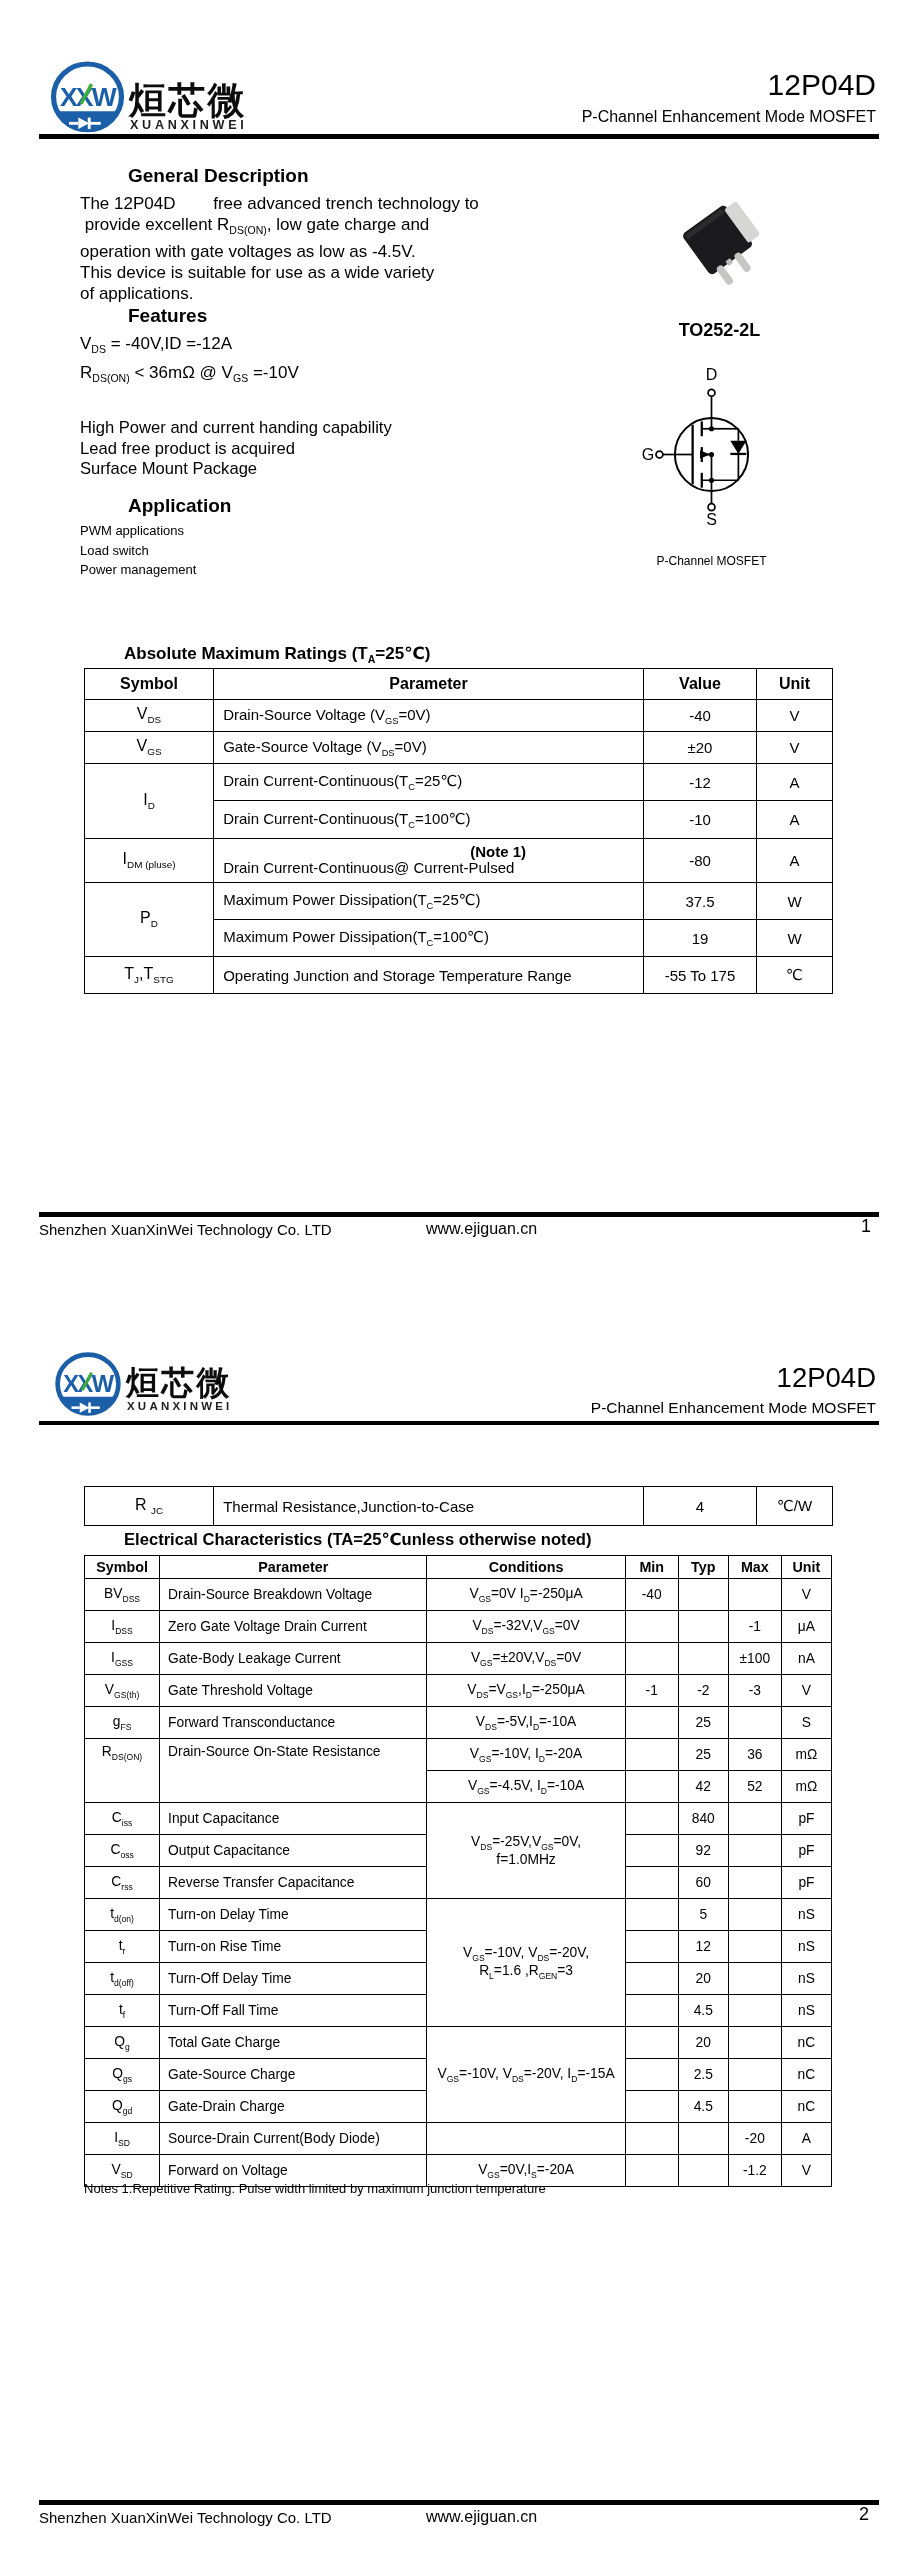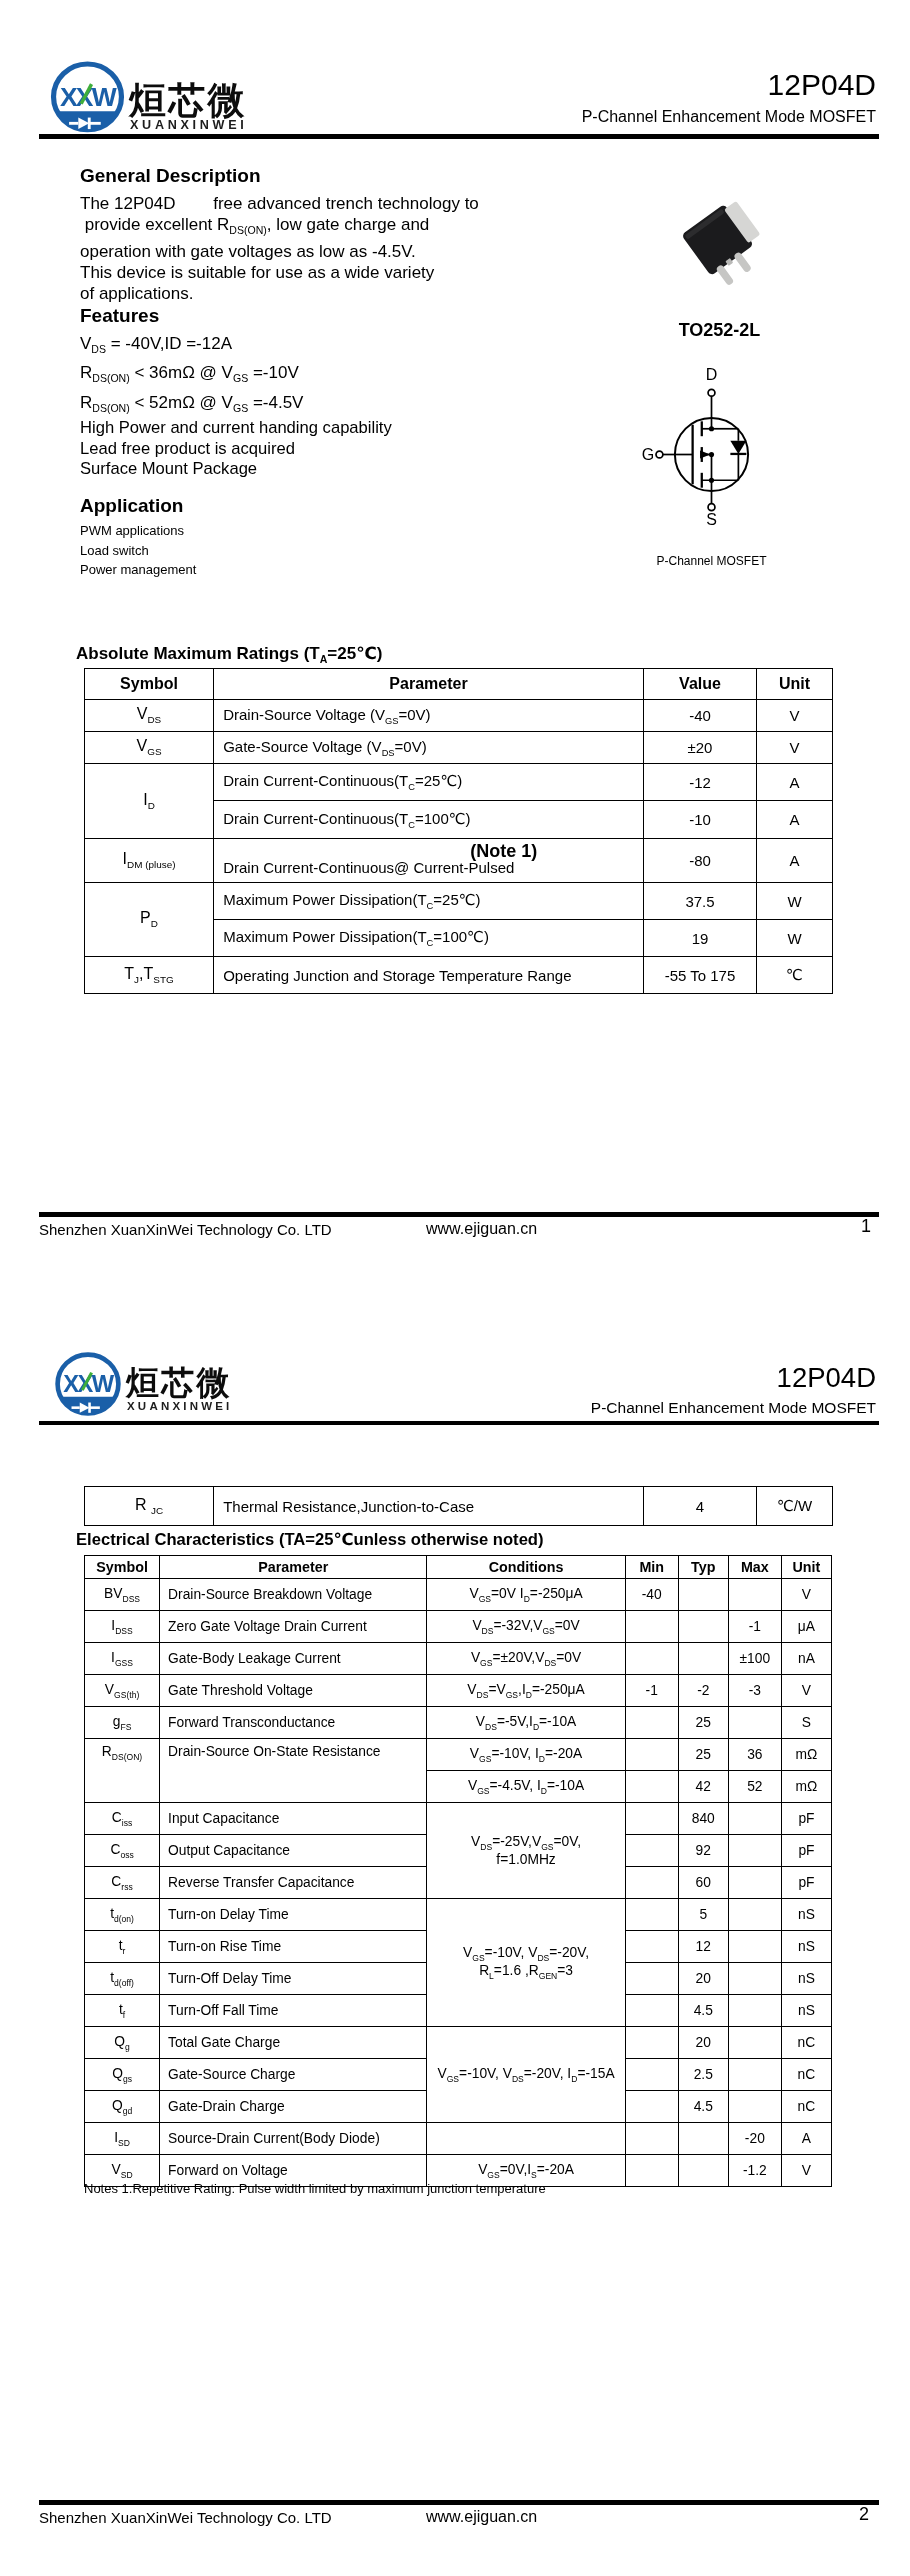--- a/index.html
+++ b/index.html
@@ -4,38 +4,38 @@
 <style>
   html,body{margin:0;padding:0;background:#fff;}
   .canvas{position:relative;width:910px;height:2576px;background:#ffffff;
           font-family:"Liberation Sans","DejaVu Sans",sans-serif;color:#000;overflow:hidden;}
   .abs{position:absolute;}
   .rule{position:absolute;left:39px;width:840px;height:4.6px;background:#000;}
   .brand-cn{position:absolute;font-weight:700;letter-spacing:2.3px;color:#0c0c0c;}
   .brand-en{position:absolute;font-weight:600;color:#1d1d1d;}
   .pn{position:absolute;right:34px;text-align:right;font-weight:400;}
   .subtt{position:absolute;right:34px;text-align:right;font-weight:400;}
-  .h1{position:absolute;font-weight:700;}
+  .h1{position:absolute;font-weight:700;margin-left:48px;}
   .line{font-size:17px;line-height:21px;white-space:pre-wrap;}
   .spec .line{font-size:17px;line-height:23px;}
   .bullets .line{font-size:16.6px;line-height:20.7px;}
   .applist .line{font-size:13px;line-height:19.5px;}
   sub{font-size:0.62em;}
   table.t{border-collapse:collapse;table-layout:fixed;}
   table.t,.t th,.t td{border:1.7px solid #000;}
   .t th{font-weight:700;text-align:center;}
   .t td{vertical-align:middle;}
   .sym{text-align:center;}
   .par{text-align:left;padding-left:9.2px;}
   .val,.uni,.ctr{text-align:center;}
   .t1 th{font-size:16px;}
   .t1 .sym{font-size:16px;}
   .t1 .par{font-size:15px;}
   .t1 .val,.t1 .uni{font-size:15px;}
-  .note{font-weight:700;font-size:18px;margin-left:247px;line-height:13.8px;}
+  .note{font-weight:700;font-size:15px;margin-left:247px;line-height:13.8px;}
   .t2 th{font-size:14.3px;}
   .t2 td{font-size:13.8px;}
   .t2 .par{padding-left:8px;}
   .vtop{vertical-align:top !important;padding-top:4.6px;}
   .foot-co{position:absolute;left:39px;font-size:15px;}
   .foot-web{position:absolute;left:426px;font-size:16px;}
   .foot-pg{position:absolute;font-size:18px;}
   .caption{position:absolute;text-align:center;font-size:12px;margin-top:16px;}
   .pkgname{position:absolute;text-align:center;font-weight:700;font-size:18px;}
   .notes{position:absolute;font-size:13px;}
@@ -69,21 +69,20 @@
     <div class="line"> provide excellent R<sub>DS(ON)</sub>, low gate charge and</div>
     <div class="line">operation with gate voltages as low as -4.5V.</div>
     <div class="line">This device is suitable for use as a wide variety</div>
     <div class="line">of applications.</div>
   </div>
 
   <div class="h1" style="left:80px;top:305px;font-size:19px;">Features</div>
   <div class="abs spec" style="left:80px;top:332px;width:413px;">
     <div class="line">V<sub>DS</sub> = -40V,ID =-12A</div>
     <div class="line">R<sub>DS(ON)</sub> &lt; 36mΩ @ V<sub>GS</sub> =-10V</div>
-    <div class="line">R<sub>DS(ON)</sub> &lt; 52mΩ @ V<sub>GS</sub> =-4.5V</div>
   </div>
   <div class="abs bullets" style="left:80px;top:418px;width:413px;">
     <div class="line">High Power and current handing capability</div>
     <div class="line">Lead free product is acquired</div>
     <div class="line">Surface Mount Package</div>
   </div>
 
   <div class="h1" style="left:80px;top:495px;font-size:19px;">Application</div>
   <div class="abs applist" style="left:80px;top:521px;width:413px;">
     <div class="line">PWM applications</div>

